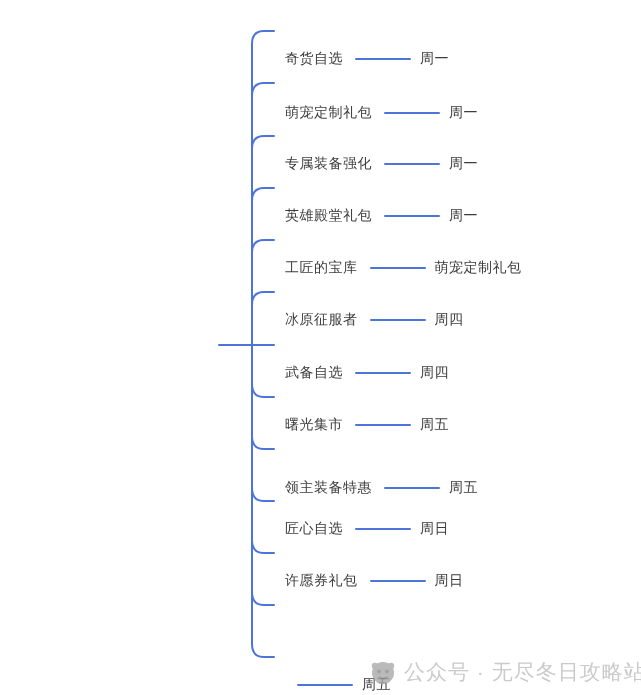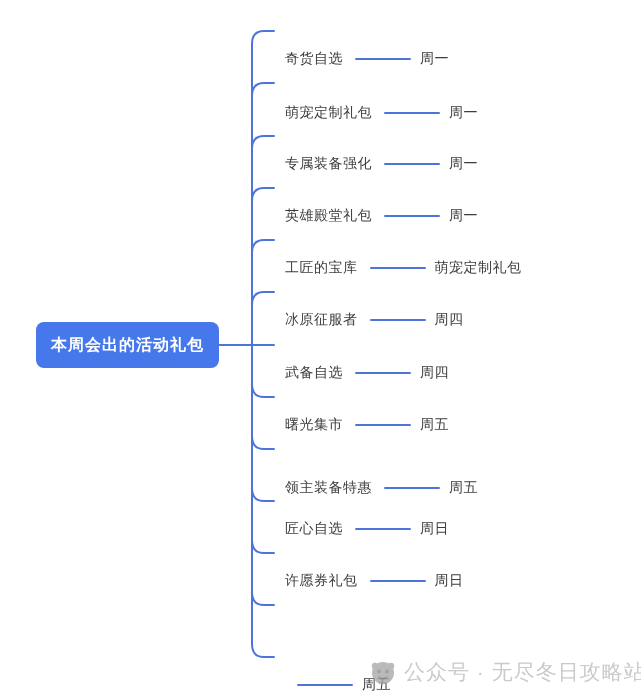--- a/index.html
+++ b/index.html
@@ -116,23 +116,20 @@
     <path d="M274 292 L264 292 Q252 292 252 305"></path>
     <path d="M219 345 L274 345"></path>
     <path d="M274 397 L264 397 Q252 397 252 384"></path>
     <path d="M274 449 L264 449 Q252 449 252 436"></path>
     <path d="M274 501 L264 501 Q252 501 252 488"></path>
     <path d="M274 553 L264 553 Q252 553 252 540"></path>
     <path d="M274 605 L264 605 Q252 605 252 592"></path>
     <path d="M274 657 L264 657 Q252 657 252 644"></path>
   </svg>
 
-  <div class="root-node">
-    <span>本周会出的活动礼包</span>
-  </div>
 
   <div class="branch-row" style="top:19px">
     <span class="branch-label">奇货自选</span>
     <span class="day-line"></span>
     <span class="day-label">周一</span>
   </div>
 
   <div class="branch-row" style="top:73px">
     <span class="branch-label">萌宠定制礼包</span>
     <span class="day-line"></span>

